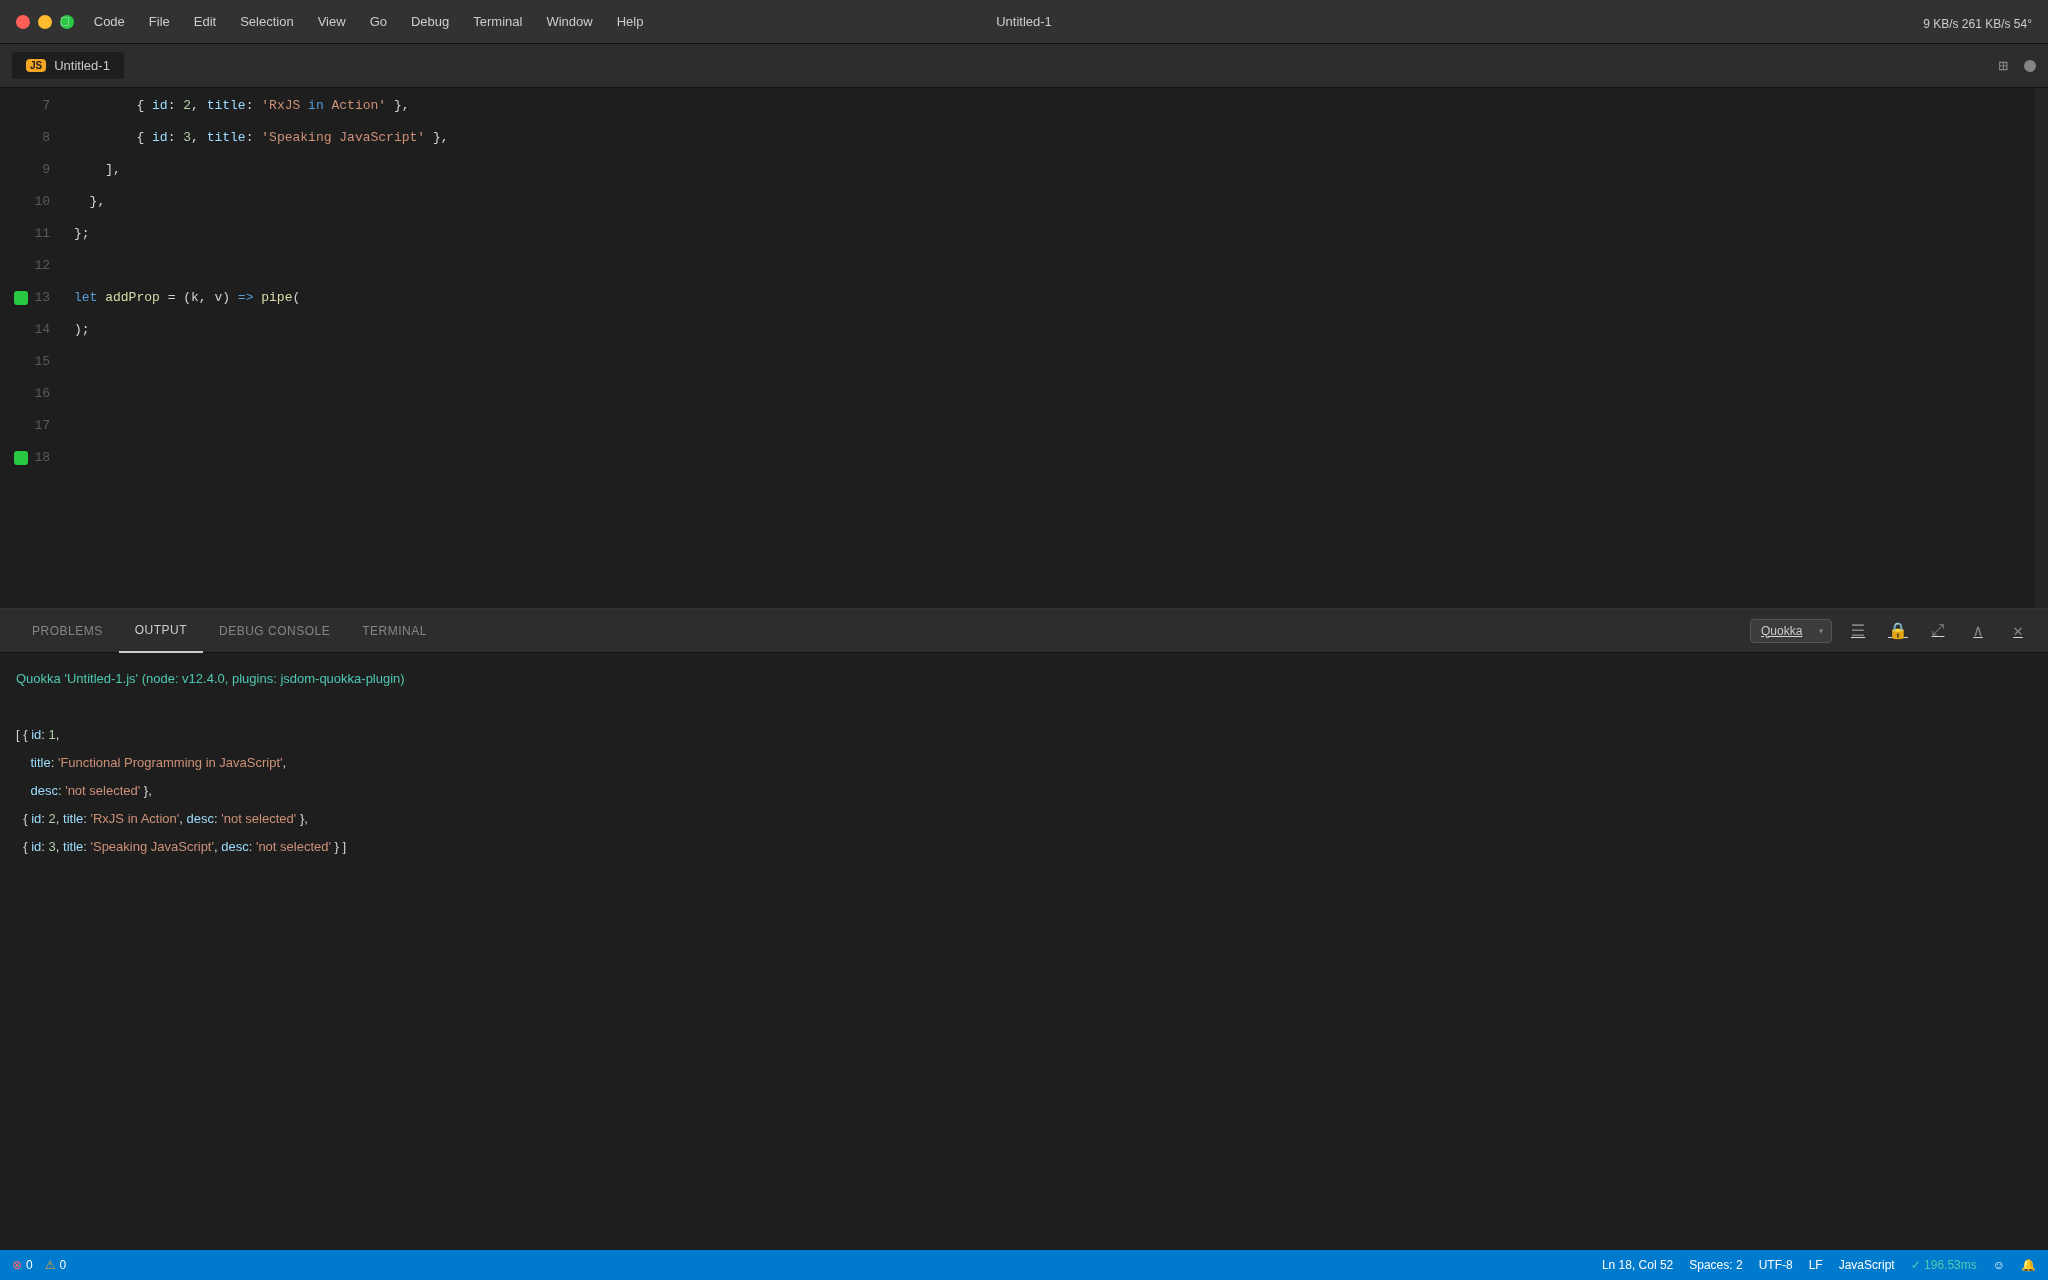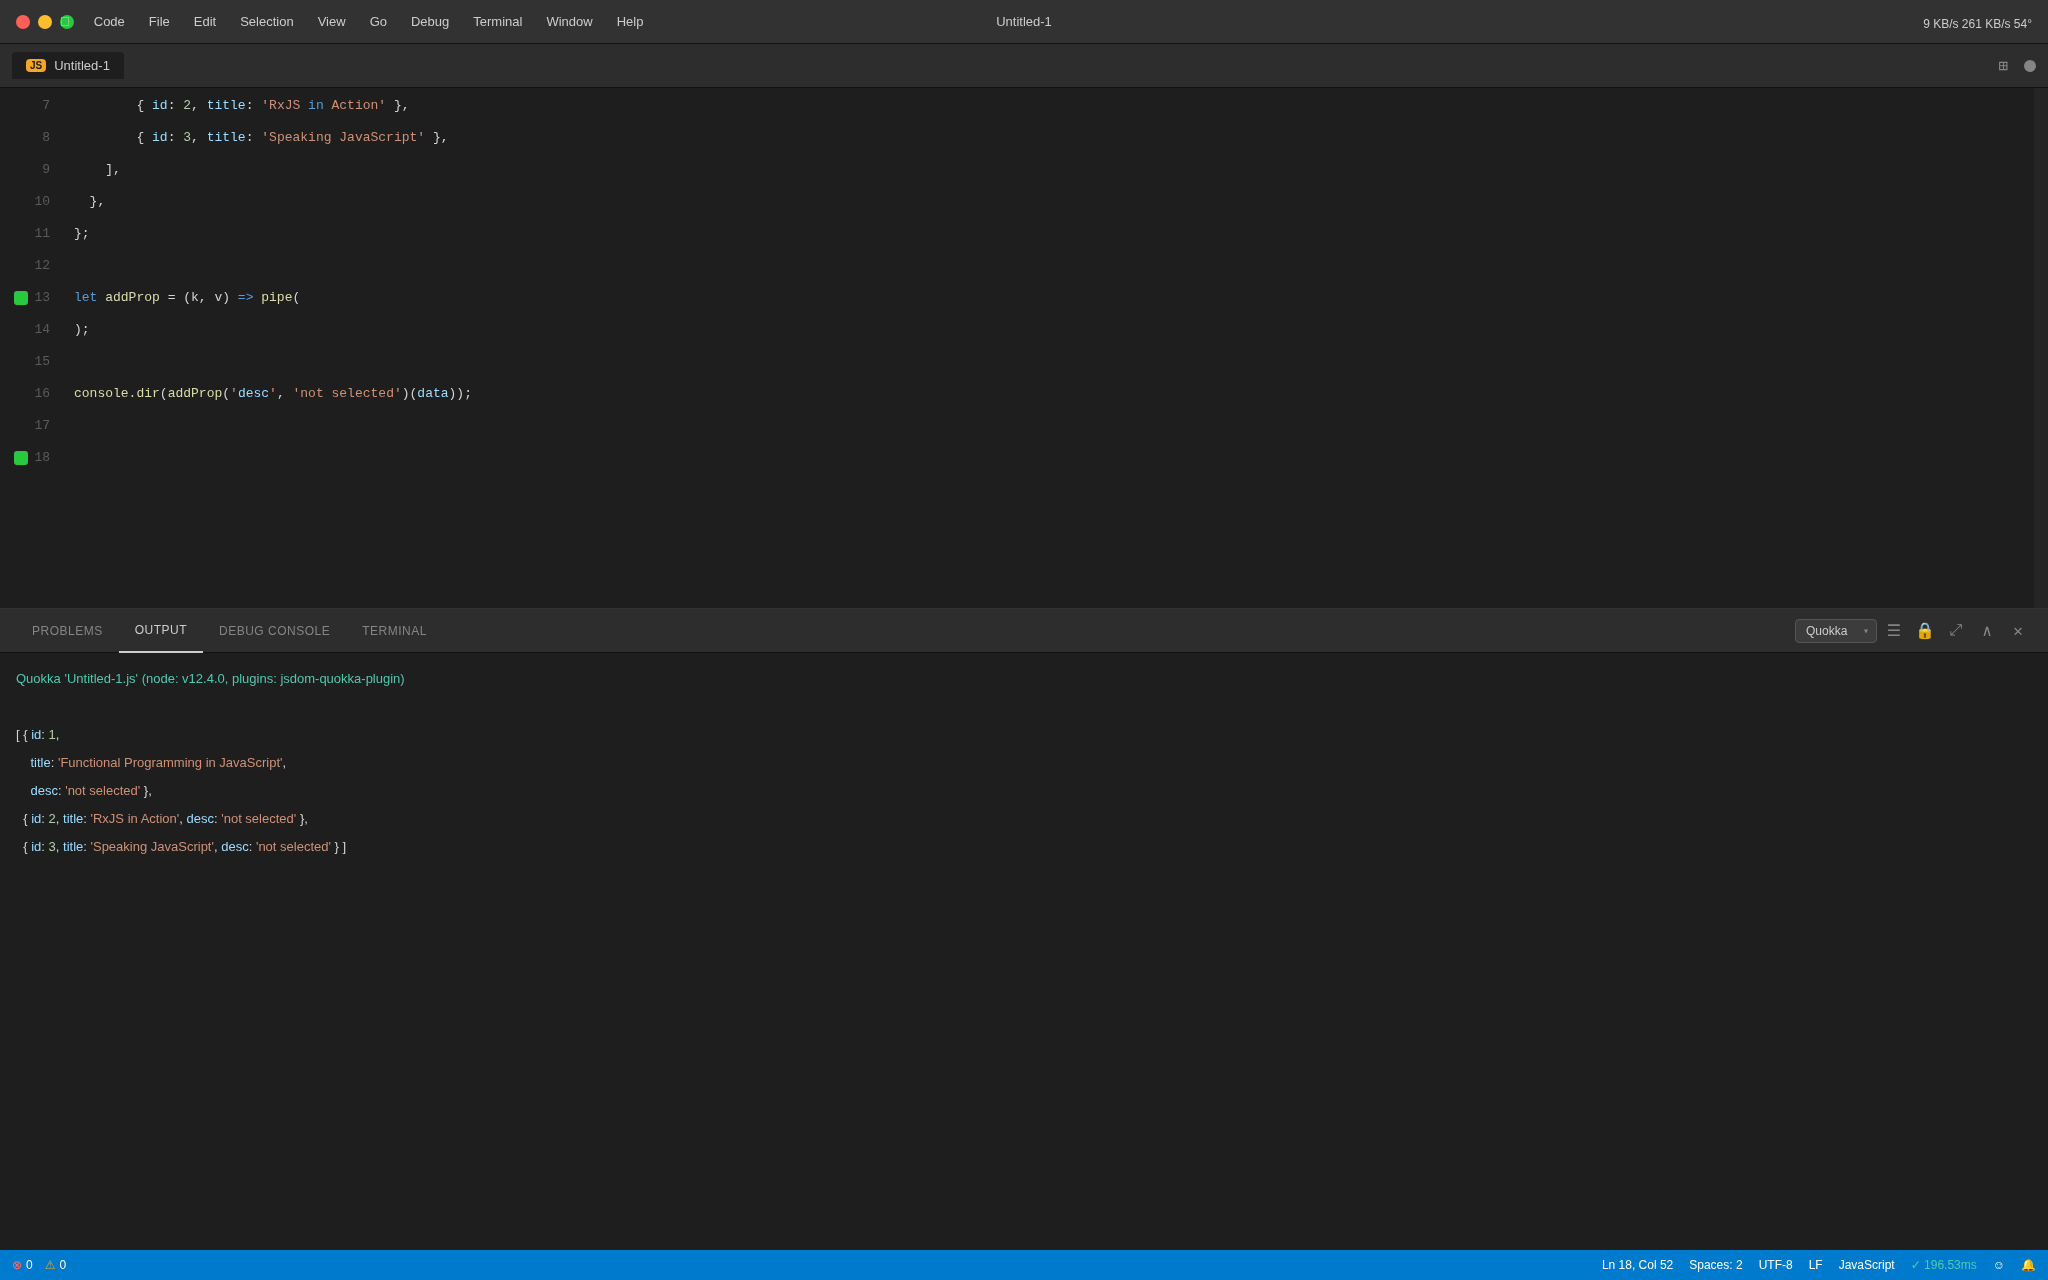--- a/index.html
+++ b/index.html
@@ -222,21 +222,22 @@
       letter-spacing: 0.5px;
     }
     .panel-tab.active {
       color: #cccccc;
       border-bottom: 2px solid #cccccc;
     }
     .panel-header-right {
       margin-left: auto;
       display: flex;
       align-items: center;
-      gap: 3px;
+      gap: 12px;
+      text-decoration: underline;
     }
     .panel-dropdown {
       background: #3c3c3c;
       color: #cccccc;
       border: 1px solid #555;
       border-radius: 4px;
       padding: 4px 28px 4px 10px;
       font-size: 12px;
       font-family: -apple-system, BlinkMacSystemFont, sans-serif;
       appearance: none;
@@ -367,21 +368,20 @@
   <div class="code-area" id="code-area">
       <div class="code-line">        { <span class="c-property">id</span>: <span class="c-number">2</span>, <span class="c-property">title</span>: <span class="c-string">'RxJS <span class="c-keyword">in</span> Action'</span> },</div>
       <div class="code-line">        { <span class="c-property">id</span>: <span class="c-number">3</span>, <span class="c-property">title</span>: <span class="c-string">'Speaking JavaScript'</span> },</div>
       <div class="code-line">    ],</div>
       <div class="code-line">  },</div>
       <div class="code-line">};</div>
       <div class="code-line">&nbsp;</div>
       <div class="code-line"><span class="c-keyword">let</span> <span class="c-yellow">addProp</span> = (k, v) <span class="c-arrow">=&gt;</span> <span class="c-yellow">pipe</span>(</div>
       <div class="code-line">);</div>
       <div class="code-line">&nbsp;</div>
-      <div class="code-line"><span class="c-yellow">console.dir</span>(<span class="c-yellow">addProp</span>(<span class="c-string">'<span class="c-property">desc</span>'</span>, <span class="c-string">'not selected'</span>)(<span class="c-property">data</span>));</div>
     </div>
   <div class="scrollbar-right"></div>
 </div>
 
 <div class="panel">
   <div class="panel-header">
     <span class="panel-tab">PROBLEMS</span>
     <span class="panel-tab active">OUTPUT</span>
     <span class="panel-tab">DEBUG CONSOLE</span>
     <span class="panel-tab">TERMINAL</span>

